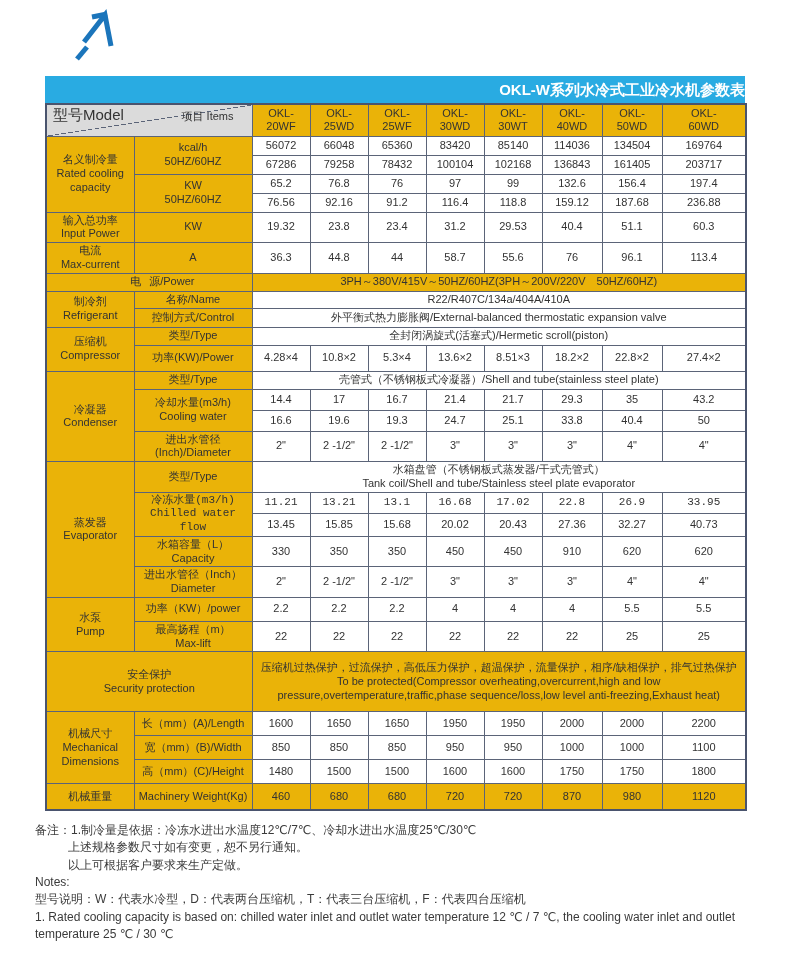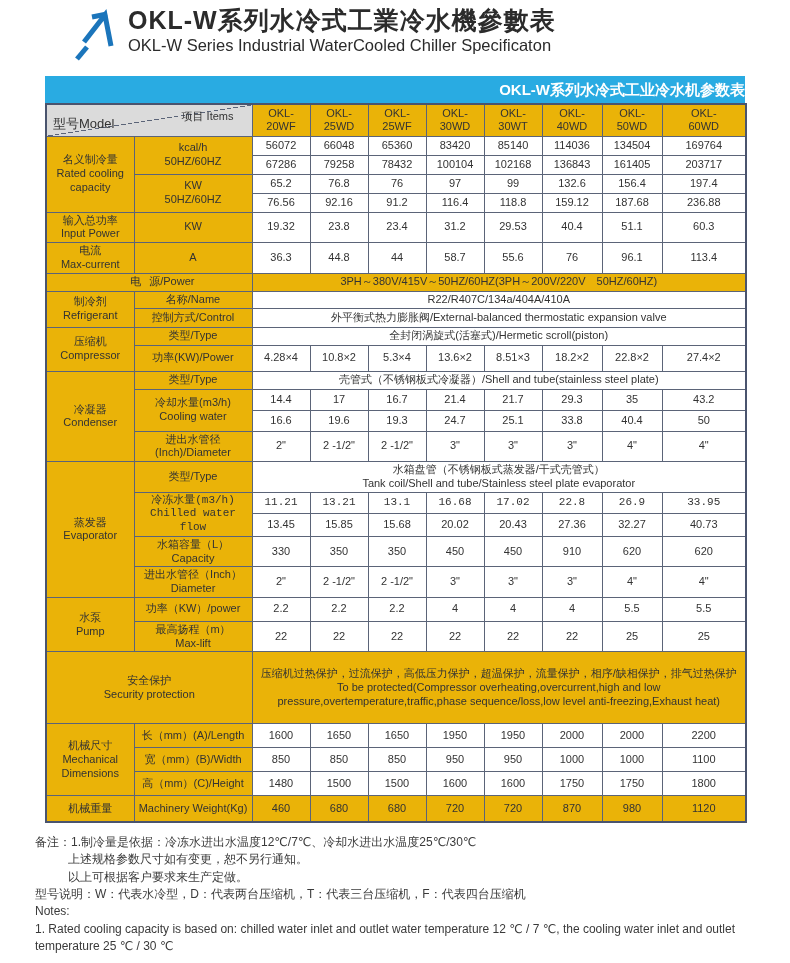--- a/index.html
+++ b/index.html
@@ -13,53 +13,49 @@
   .banner{margin:8px 45px 0 45px;height:27px;background:#29ABE2;color:#fff;font-size:15px;font-weight:bold;text-align:right;line-height:27px;}
   
   table.spec{border-collapse:collapse;margin:0 45px;width:700px;table-layout:fixed;border:2px solid #4a546e;}
   table.spec td{border:1px solid #5b6478;font-size:11px;text-align:center;vertical-align:middle;padding:1px 2px;line-height:1.25;color:#333;box-sizing:border-box;overflow:hidden;}
   td.g{background:#eab308;}
   td.pre{white-space:pre-line;}
   td.left{text-align:left;padding-left:5px;}
   
   td.diag{position:relative;background:#DBDBDB;
     background-image:linear-gradient(to bottom right, transparent 49.5%, #5b6478 49.5%, #5b6478 50.6%, transparent 50.6%);}
-  td.diag .lbl-model{position:absolute;left:6px;bottom:3px;font-size:13px;}
+  td.diag .lbl-model{position:absolute;left:6px;bottom:11px;font-size:15px;}
   td.diag .lbl-items{position:absolute;right:18px;top:5px;font-size:11px;}
   
   td.ps{padding:0;}
   td.ps .ps-wrap{display:flex;width:100%;}
   td.ps .ps-a{flex:0 0 46%;text-align:right;padding-right:2px;}
   td.ps .ps-b{flex:1;text-align:left;padding-left:6px;}
   
   tr.h17{height:17px;} tr.h18{height:18px;} tr.h19{height:19px;} tr.h20{height:20px;font-family:Liberation Mono, monospace;}
   tr.h21{height:21px;} tr.h24{height:24px;} tr.h26{height:26px;padding-left:24px;} tr.h28{height:28px;}
-  tr.h30{height:30px;} tr.h32{height:32px;} tr.h56{height:72px;padding-left:47px;}
+  tr.h30{height:30px;} tr.h32{height:32px;} tr.h56{height:60px;padding-left:47px;}
   
   .notes{margin:11px 35px 0 35px;font-size:12px;color:#3a3a3a;line-height:1.45;}
   .note{white-space:normal;}
   .ind1{padding-left:26px;}
   .ind2{padding-left:33px;}
 </style>
 </head>
 <body>
 
 <div class="page">
 
   <div class="title-block">
     <div class="arrow-wrap">
       <svg width="48" height="56" viewBox="0 0 48 56">
         <path d="M5 53 L15 41" stroke="#1B75BB" stroke-width="5" fill="none"></path>
         <path d="M12 36 L33 9 L39 40" stroke="#1B75BB" stroke-width="5" fill="none" stroke-linejoin="miter"></path>
         <path d="M20 11 L35 8" stroke="#1B75BB" stroke-width="5" fill="none"></path>
       </svg>
-    </div>
-    <div class="titles">
-      <h1>OKL-W系列水冷式工業冷水機參數表</h1>
-      <h2>OKL-W Series Industrial WaterCooled Chiller Specificaton</h2>
     </div>
   </div>
 
   <div class="banner">OKL-W系列水冷式工业冷水机参数表</div>
 
   <table class="spec">
     <colgroup>
       <col style="width:88px">
         <col style="width:118px">
       <col style="width:58px">
@@ -389,19 +385,19 @@
       <td class="g">980</td>
       <td class="g">1120</td>
     </tr>
   </tbody>
     </table>
 
   <div class="notes">
     <div class="note">备注：1.制冷量是依据：冷冻水进出水温度12℃/7℃、冷却水进出水温度25℃/30℃</div>
     <div class="note ind2">上述规格参数尺寸如有变更，恕不另行通知。</div>
     <div class="note ind2">以上可根据客户要求来生产定做。</div>
+    <div class="note">Notes:</div>
     <div class="note">型号说明：W：代表水冷型，D：代表两台压缩机，T：代表三台压缩机，F：代表四台压缩机</div>
-    <div class="note">Notes:</div>
     <div class="note">1. Rated cooling capacity is based on: chilled water inlet and outlet water temperature 12 ℃ / 7 ℃, the cooling water inlet and outlet temperature 25 ℃ / 30 ℃</div>
 
   </div>
 
 </div>
 
 </body></html>

